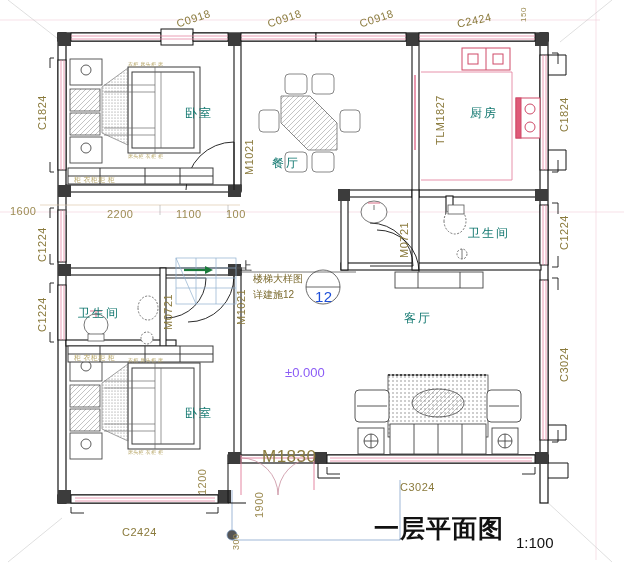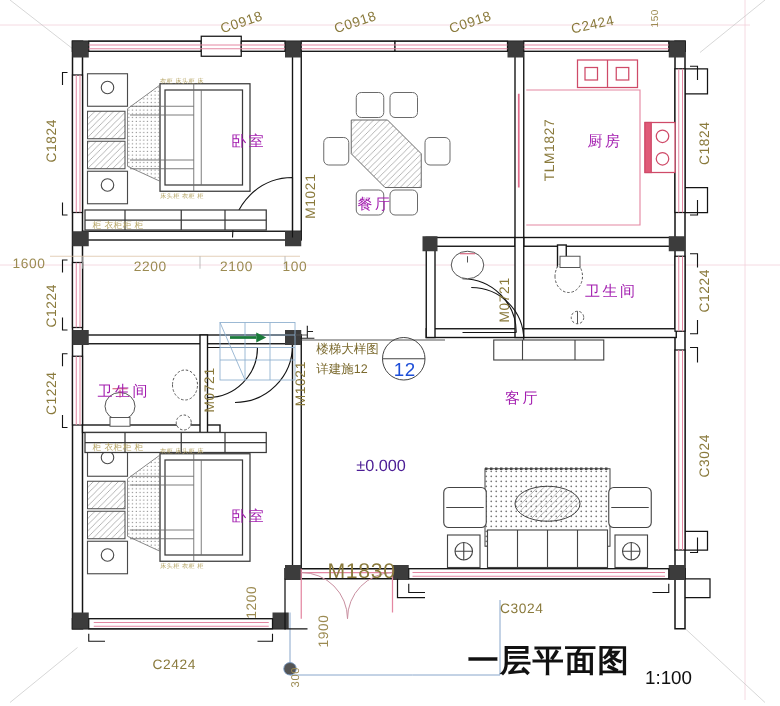--- a/index.html
+++ b/index.html
@@ -2,25 +2,25 @@
 <html><head>
 <meta charset="utf-8">
 <style>
   html,body{margin:0;padding:0;background:#ffffff;}
   body{font-family:"Liberation Sans", sans-serif;}
   #plan{position:relative;width:624px;height:565px;background:#fff;overflow:hidden;}
   #plan svg{position:absolute;left:0;top:0;}
   .lbl{position:absolute;color:#8a7a3c;font-size:11px;white-space:nowrap;letter-spacing:.5px;}
   .lbl.dim{color:#9c8b52;font-size:11px;}
   .lbl.rot{transform-origin:0 0;}
-  .lbl.rm{color:#a21caf;font-size:12px;letter-spacing:2px;}
+  .lbl.rm{color:#0f766e;font-size:12px;letter-spacing:2px;}
   .lbl.blk{color:#222;}
   .title{position:absolute;color:#111;font-size:25px;font-weight:700;letter-spacing:1px;font-family:"DejaVu Sans", sans-serif;}
   .scale{position:absolute;color:#111;font-size:15px;}
-  .elev{position:absolute;color:#4c1d95;font-size:13px;}
+  .elev{position:absolute;color:#8b5cf6;font-size:13px;}
   .tiny{position:absolute;color:#b9a86a;font-size:5px;letter-spacing:.3px;white-space:nowrap;}
   .stairtxt{position:absolute;color:#7b6a2e;font-size:10px;white-space:nowrap;}
   .upmark{position:absolute;color:#222;font-size:12px;}
 </style>
 </head>
 <body>
 
 <div id="plan">
 
 <svg width="624" height="565">
@@ -393,21 +393,21 @@
     <path d="M228,463 L228,503 L246,503"></path>
     <path d="M318,463 L318,478 L340,478"></path>
     <path d="M548,463 L568,463 L568,478 L548,478"></path>
     <path d="M548,440 L566,440 L566,425 L548,425"></path>
     <path d="M548,55 L566,55 L566,75 L548,75"></path>
     <path d="M548,170 L566,170 L566,150 L548,150"></path>
   </g>
 </svg>
 
 <div class="lbl rm" style="left:185px;top:105px;">卧室</div>
-<div class="lbl rm" style="left:286px;top:155px;">餐厅</div>
+<div class="lbl rm" style="left:272px;top:155px;">餐厅</div>
 <div class="lbl rm" style="left:470px;top:105px;">厨房</div>
 <div class="lbl rm" style="left:468px;top:225px;">卫生间</div>
 <div class="lbl rm" style="left:404px;top:310px;">客厅</div>
 <div class="lbl rm" style="left:78px;top:305px;">卫生间</div>
 <div class="lbl rm" style="left:185px;top:405px;">卧室</div>
 
 <div class="lbl rot" style="left:175px;top:18px;transform:rotate(-18deg);">C0918</div>
 <div class="lbl rot" style="left:266px;top:18px;transform:rotate(-18deg);">C0918</div>
 <div class="lbl rot" style="left:358px;top:18px;transform:rotate(-18deg);">C0918</div>
 <div class="lbl rot" style="left:456px;top:18px;transform:rotate(-12deg);">C2424</div>
@@ -422,21 +422,21 @@
 
 <div class="lbl rot" style="left:243px;top:175px;transform:rotate(-90deg);">M1021</div>
 <div class="lbl rot" style="left:434px;top:145px;transform:rotate(-90deg);">TLM1827</div>
 <div class="lbl rot" style="left:398px;top:258px;transform:rotate(-90deg);">M0721</div>
 <div class="lbl rot" style="left:162px;top:330px;transform:rotate(-90deg);">M0721</div>
 <div class="lbl rot" style="left:235px;top:325px;transform:rotate(-90deg);">M1021</div>
 <div class="lbl" style="left:262px;top:447px;font-size:17px;">M1830</div>
 
 <div class="lbl dim" style="left:10px;top:205px;">1600</div>
 <div class="lbl dim" style="left:107px;top:208px;">2200</div>
-<div class="lbl dim" style="left:176px;top:208px;">2100</div>
+<div class="lbl dim" style="left:176px;top:208px;">1100</div>
 <div class="lbl dim" style="left:226px;top:208px;text-align:center;">100</div>
 <div class="lbl dim rot" style="left:196px;top:495px;transform:rotate(-90deg);">1200</div>
 <div class="lbl dim rot" style="left:253px;top:518px;transform:rotate(-90deg);">1900</div>
 <div class="lbl dim rot" style="left:519px;top:22px;transform:rotate(-90deg);font-size:8px;">150</div>
 <div class="lbl dim rot" style="left:231px;top:550px;transform:rotate(-90deg);font-size:9px;">300</div>
 
 <div class="stairtxt" style="left:253px;top:272px;">楼梯大样图</div>
 <div class="stairtxt" style="left:253px;top:288px;">详建施12</div>
 <div class="upmark" style="left:240px;top:258px;">上</div>
 <div class="lbl blk" style="left:315px;top:288px;font-size:15px;color:#1d4ed8;">12</div>

